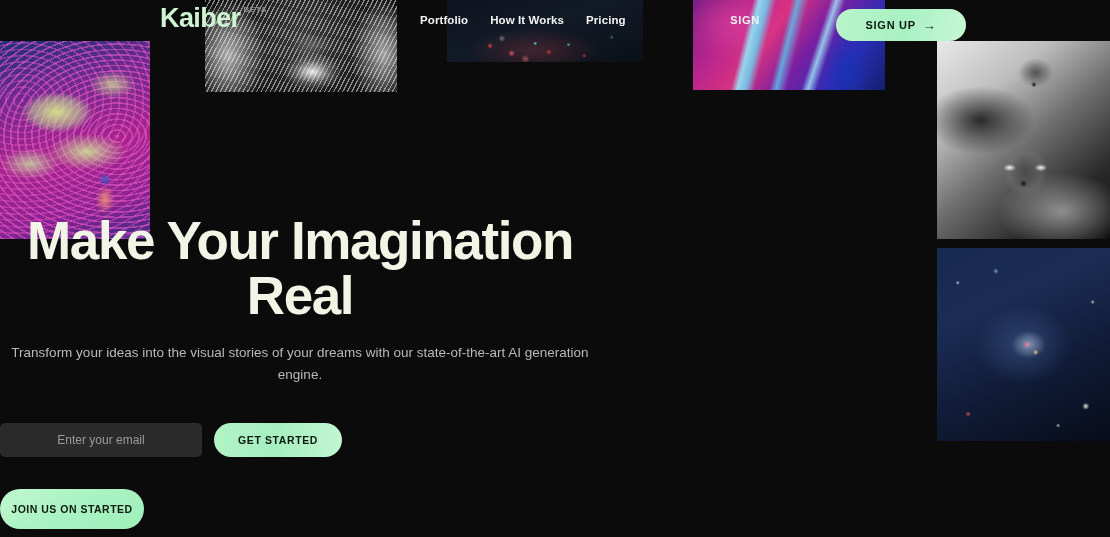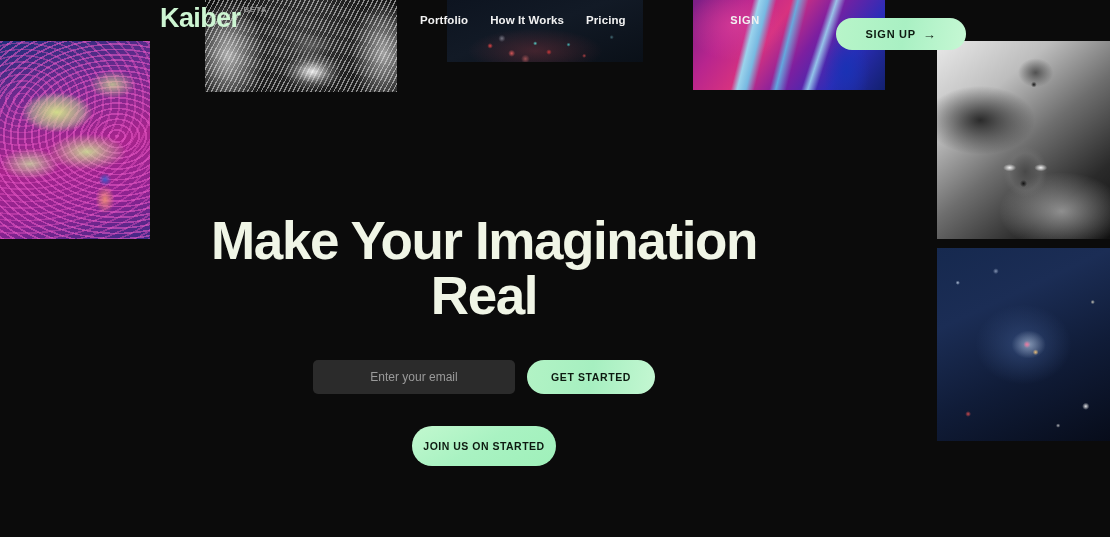--- a/index.html
+++ b/index.html
@@ -141,34 +141,34 @@
   }
 
   .login {
     position:absolute; left:745px; top:14px;
     font-size:11px; font-weight:700; color:#f2f2f2;
     letter-spacing:.7px; text-decoration:none; white-space:nowrap;
     transform:translateX(-50%);
   }
 
   .signup {
-    position:absolute; left:836px; top:18px;
+    position:absolute; left:836px; top:9px;
     width:130px; height:32px; border:none; border-radius:18px;
     background:linear-gradient(100deg,#b8f5c9 0%,#a9f0c3 52%,#c6f8d4 100%);
     color:#0d1a10; font-size:11px; font-weight:700; letter-spacing:.7px;
     font-family:"Liberation Sans", sans-serif;
     display:flex; align-items:center; justify-content:center; gap:7px;
     cursor:pointer;
   }
   .signup .arrow { font-size:13px; line-height:1; }
 
   
   .hero {
     position:absolute; left:0; top:0; width:968px; height:537px;
-    display:flex; flex-direction:column; align-items:center;
+    display:flex; flex-direction:column; align-items:flex-start;
     z-index:10; pointer-events:none;
   }
   .hero > * { pointer-events:auto; }
 
   .headline {
     margin-top:214px; width:600px; text-align:center;
     font-size:53px; font-weight:700; line-height:1.03;
     color:#f0f5e6; letter-spacing:-1.4px;
   }
   .subhead {
@@ -232,20 +232,21 @@
     <button class="signup">
       <span>SIGN UP</span>
       <span class="arrow">→</span>
     </button>
   </div>
 
   <div class="hero">
 
     <h1 class="headline">Make Your Imagination Real</h1>
 
+    <p class="subhead">Transform your ideas into the visual stories of your dreams with our state-of-the-art AI generation engine.</p>
 
     <div class="cta-row">
       <input class="email-input" type="email" placeholder="Enter your email" style="">
       <button class="get-started">GET STARTED</button>
     </div>
 
     <button class="discord">JOIN US ON STARTED</button>
   </div>
 
 </div>

